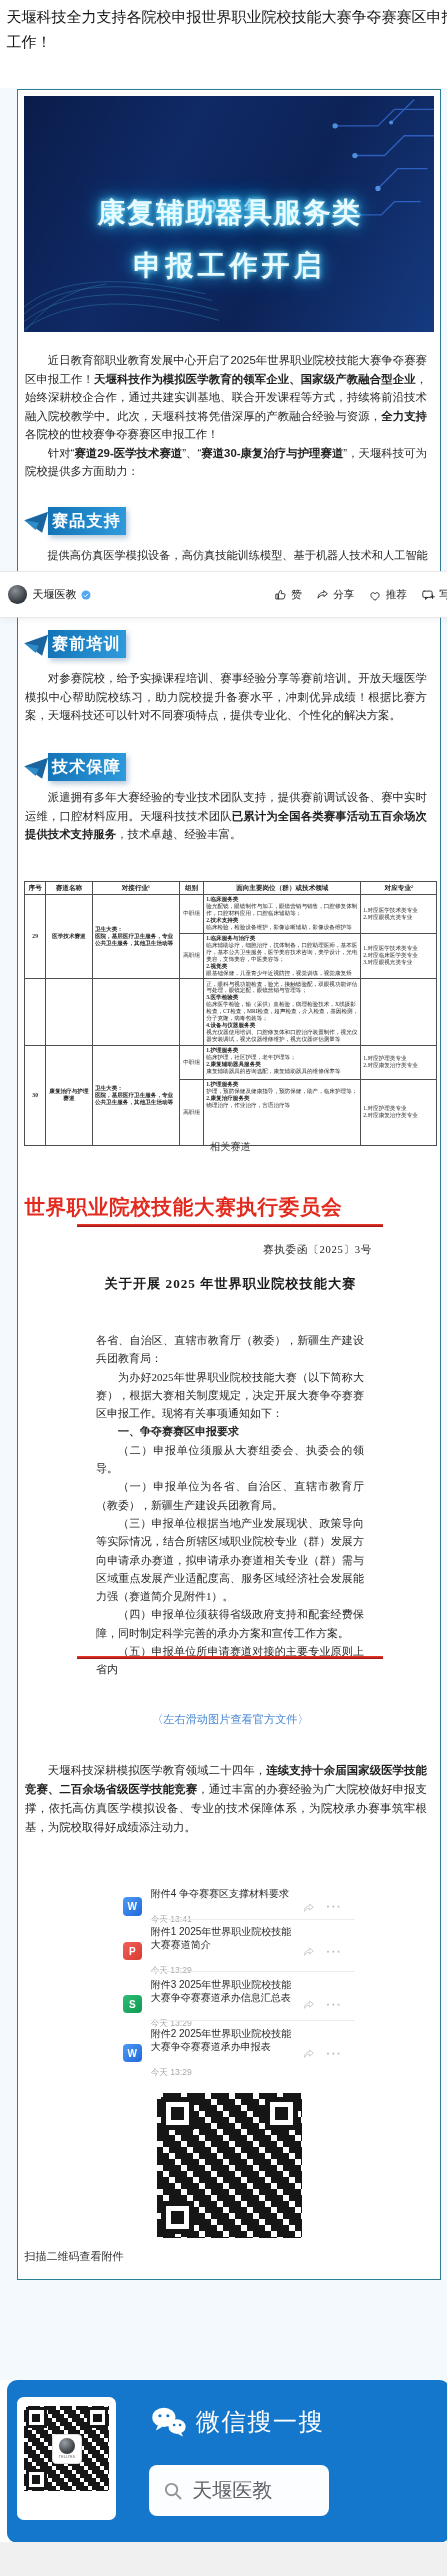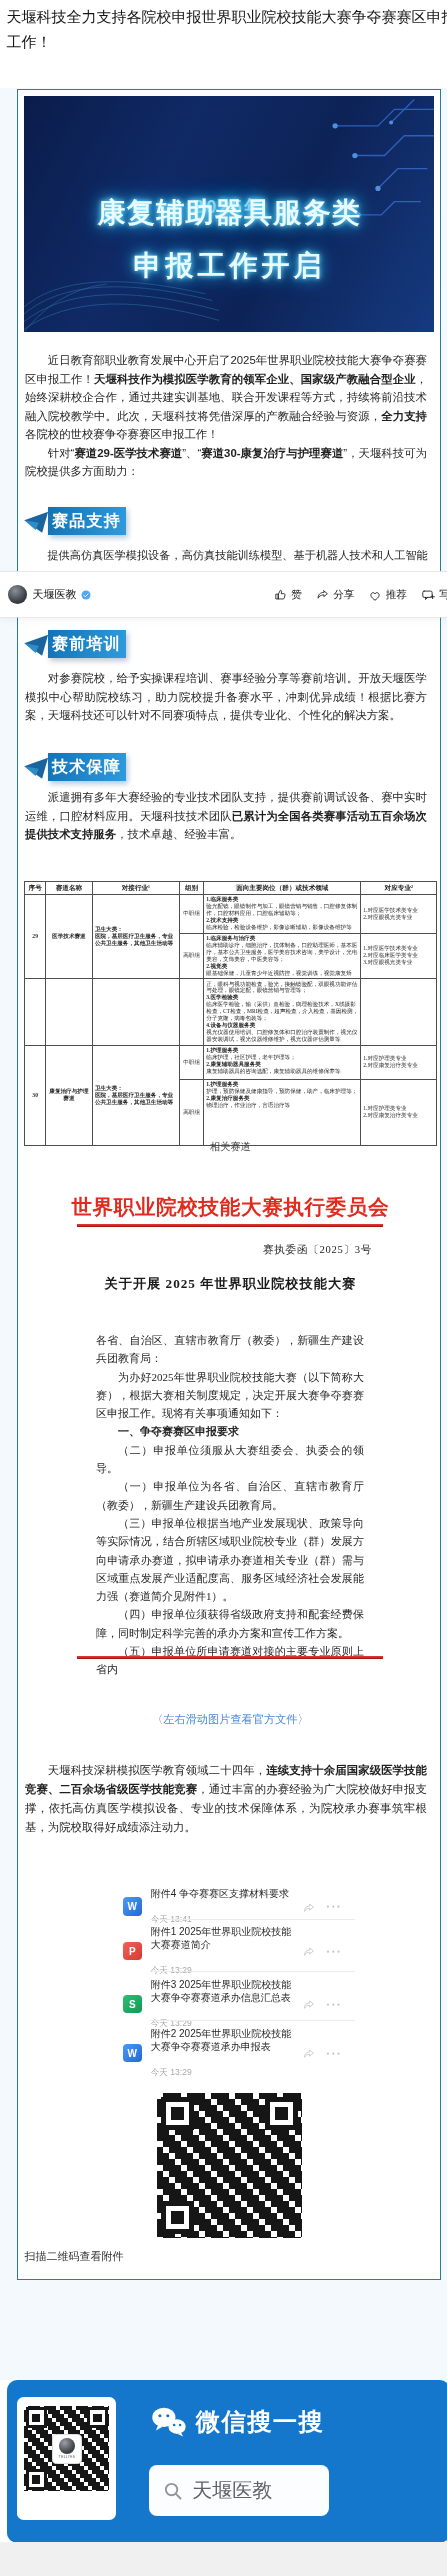--- a/index.html
+++ b/index.html
@@ -71,21 +71,21 @@
   .ctr { text-align:center; }
   .pre { white-space:pre-line; }
   .jobs { vertical-align:top !important; }
   .rowA { height:33px; } .rowB { height:41px; } .rowC { height:59px; }
   .rowD { height:34px; } .rowE { height:66px; }
   #tcap { position:absolute; top:1140px; left:24.4px; width:412px; text-align:center;
           font-size:10.2px; color:#3c3c3c; }
 
   
   .serif { font-family:"Liberation Serif","DejaVu Serif",serif; }
-  #redtitle { position:absolute; top:1193px; left:24.4px; width:412px; text-align:center;
+  #redtitle { position:absolute; top:1193px; left:24.4px; width:412px; 
               font-weight:700; font-size:20.5px; letter-spacing:0.7px; color:#e32a1e; }
   .redline { position:absolute; left:77px; width:306px; height:3.3px;
              background:linear-gradient(180deg,#ef3b2d,#9c140f); }
   #redline1 { top:1224px; } #redline2 { top:1656px; }
   #refno { position:absolute; top:1243px; left:263px; font-size:10.6px; letter-spacing:0.7px; color:#1e1e1e; }
   #ntitle { position:absolute; top:1275px; left:24.4px; width:412px; text-align:center; font-weight:700;
             font-size:13.2px; line-height:18.5px; color:#1b1b1b; letter-spacing:1px; }
   #docbody { position:absolute; top:1331px; left:96px; width:268px; font-size:11px;
              line-height:18.3px; color:#262626; text-align:justify; }
   #docbody p { margin:0; text-indent:2em; }
@@ -133,21 +133,21 @@
   .fqrp .fn { width:21px; height:21px; border-width:3.3px; }
   .fqrp .fn::after { inset:3.3px; }
   .fqrp .fn.tl { left:1.3px; top:1.3px; } .fqrp .fn.tr { right:1.3px; top:1.3px; } .fqrp .fn.bl { left:1.3px; bottom:1.3px; }
   .chip { position:absolute; left:50%; top:50%; transform:translate(-50%,-50%); width:30px; height:30px;
           background:#fff; border:0.7px solid #ddd; border-radius:4.6px; display:flex; flex-direction:column;
           align-items:center; justify-content:center; gap:1.3px; }
   .chip .ball { width:16px; height:16px; border-radius:50%;
                 background:radial-gradient(circle at 35% 30%,#9aa0a6,#3c4146 65%); }
   .chip .ctext { font-size:3.3px; color:#555; letter-spacing:0.3px; }
   .fwx { position:absolute; left:143px; top:26.4px; display:flex; align-items:center; gap:9.2px; }
-  .fbrand { font-size:24.4px; color:#fff; font-weight:700; letter-spacing:1.3px; white-space:nowrap; }
+  .fbrand { font-size:24.4px; color:#fff; font-weight:400; letter-spacing:1.3px; white-space:nowrap; }
   .fsearch { position:absolute; left:142px; top:85px; width:180px; height:51px; background:#fbfdfe;
              border-radius:8px; display:flex; align-items:center; gap:9.2px; padding-left:14.5px; cursor:pointer; }
   .fsv { font-size:20px; color:#5f6368; }
 
   #band { position:absolute; left:0; top:2542px; width:448px; height:34px; background:#f0f0f1; }
 </style>
 </head>
 <body>
 
 <div class="page">

